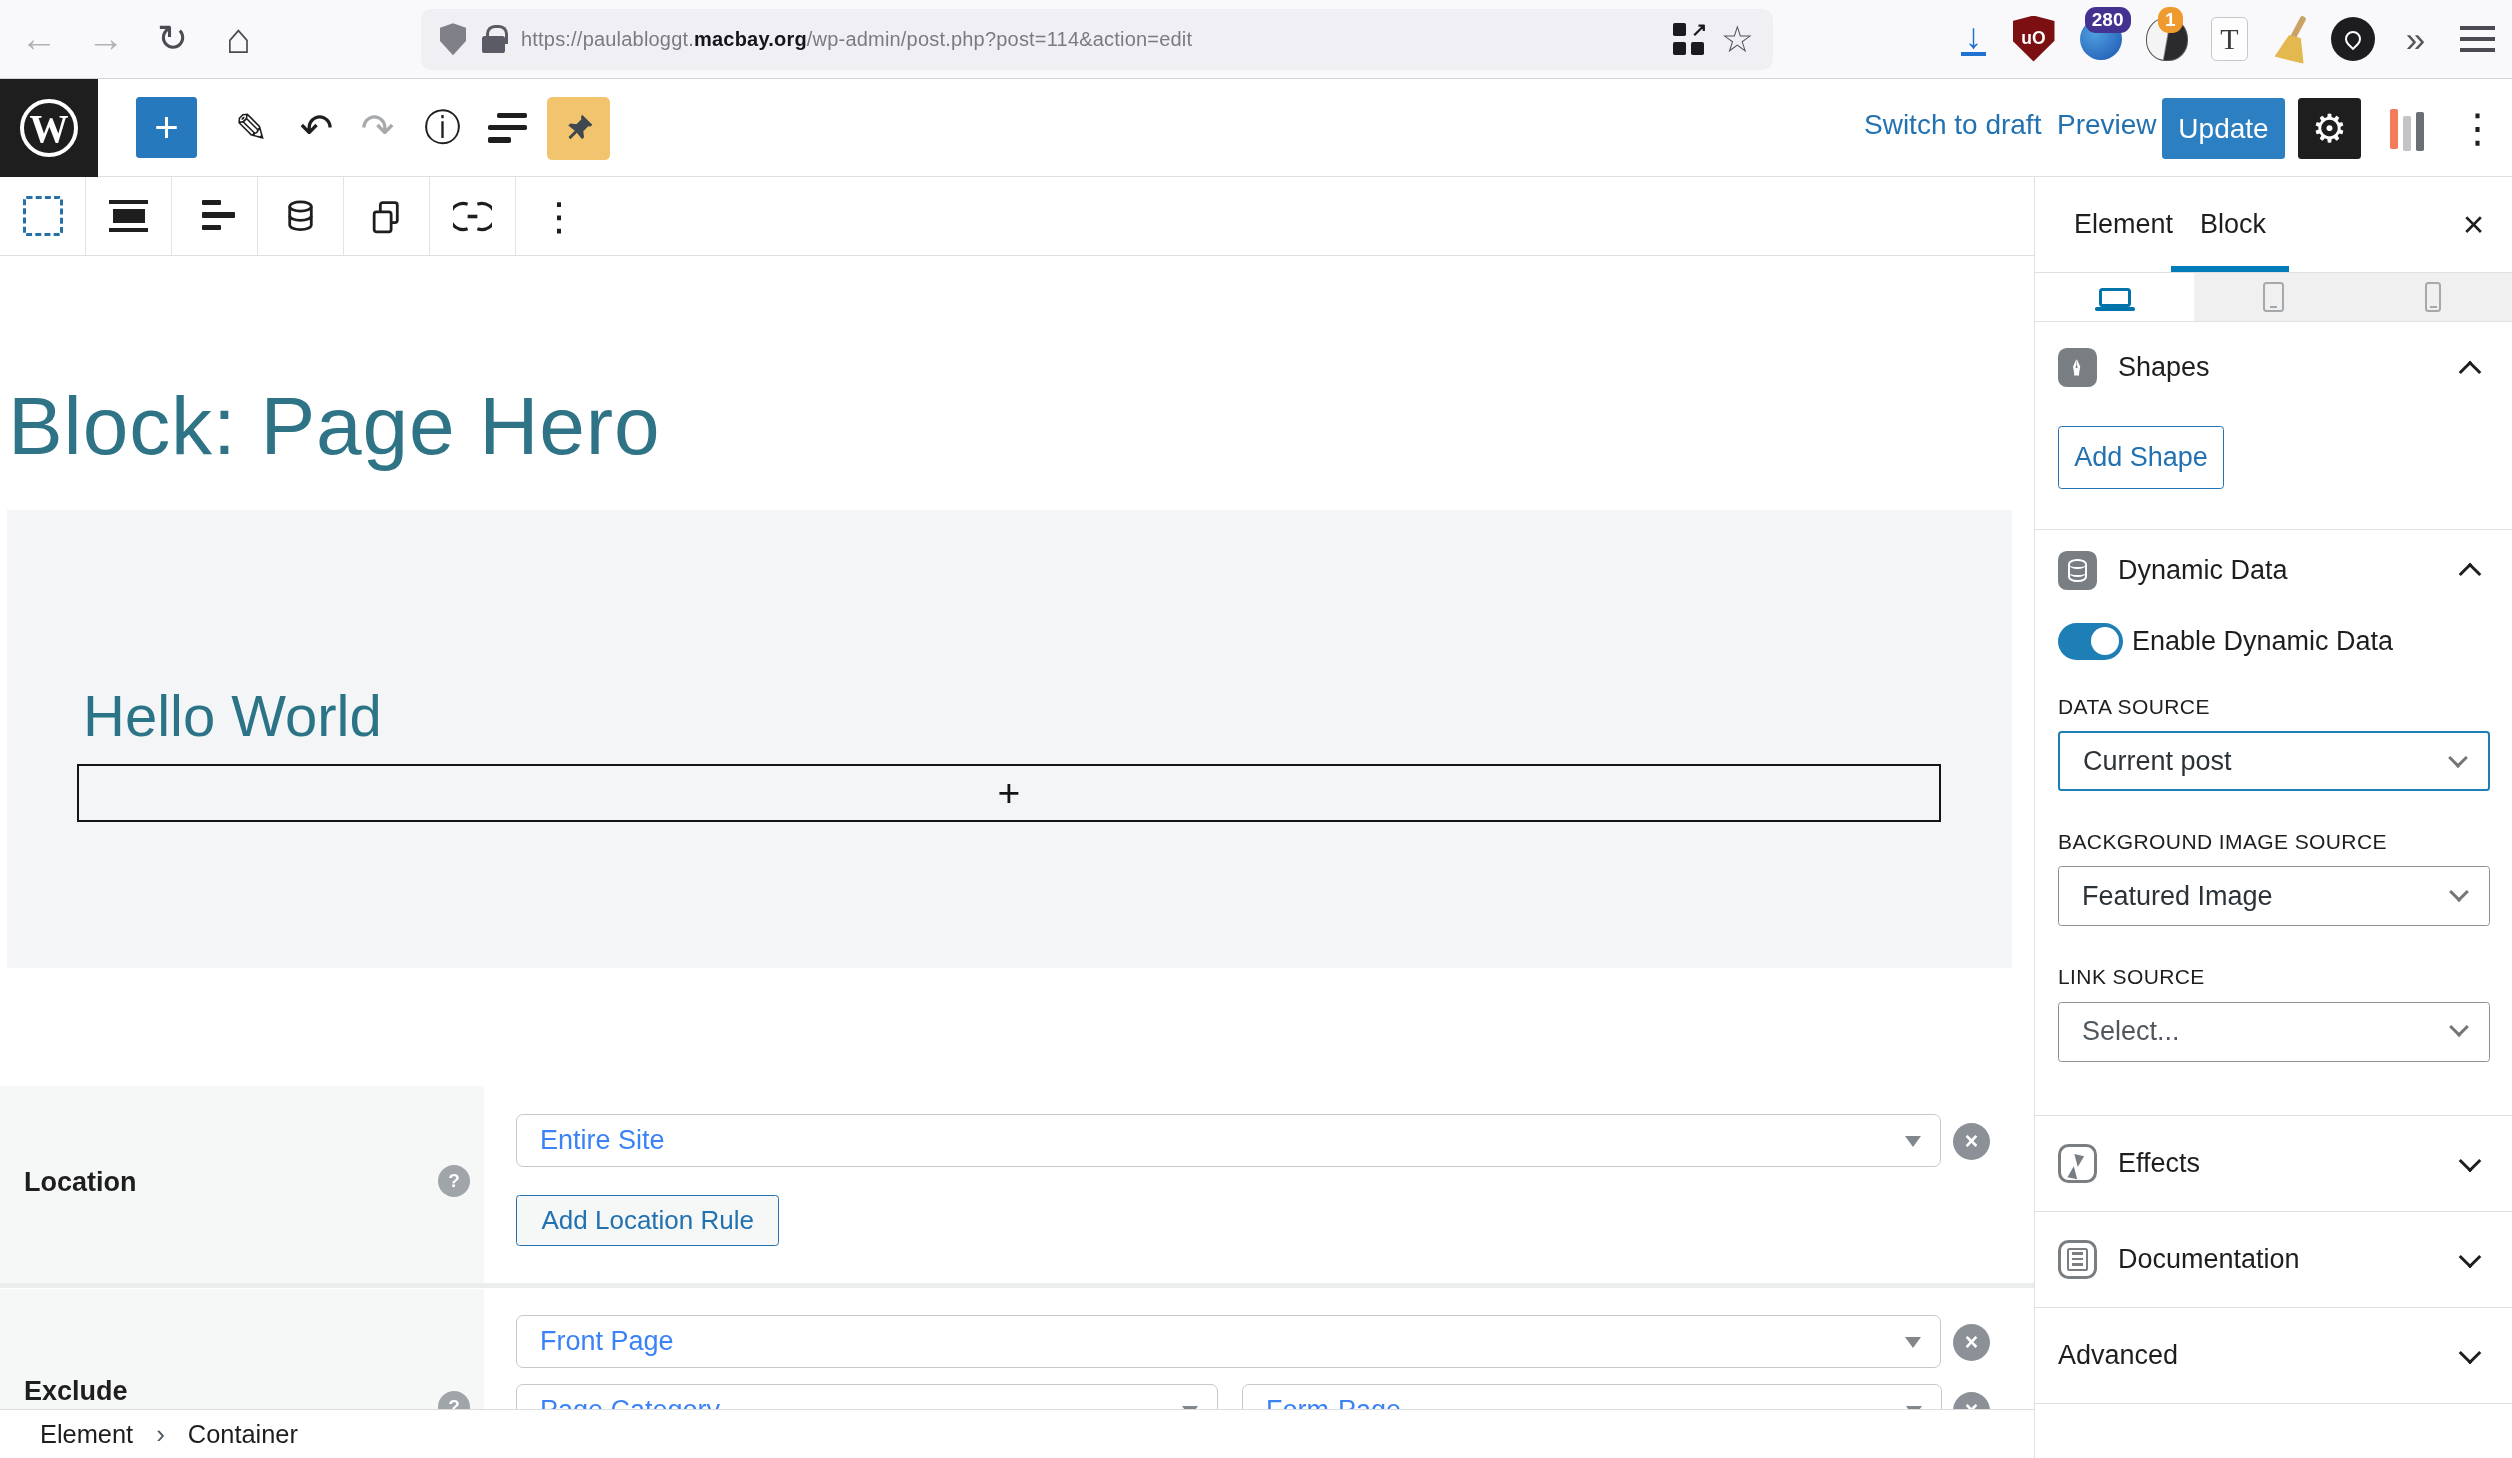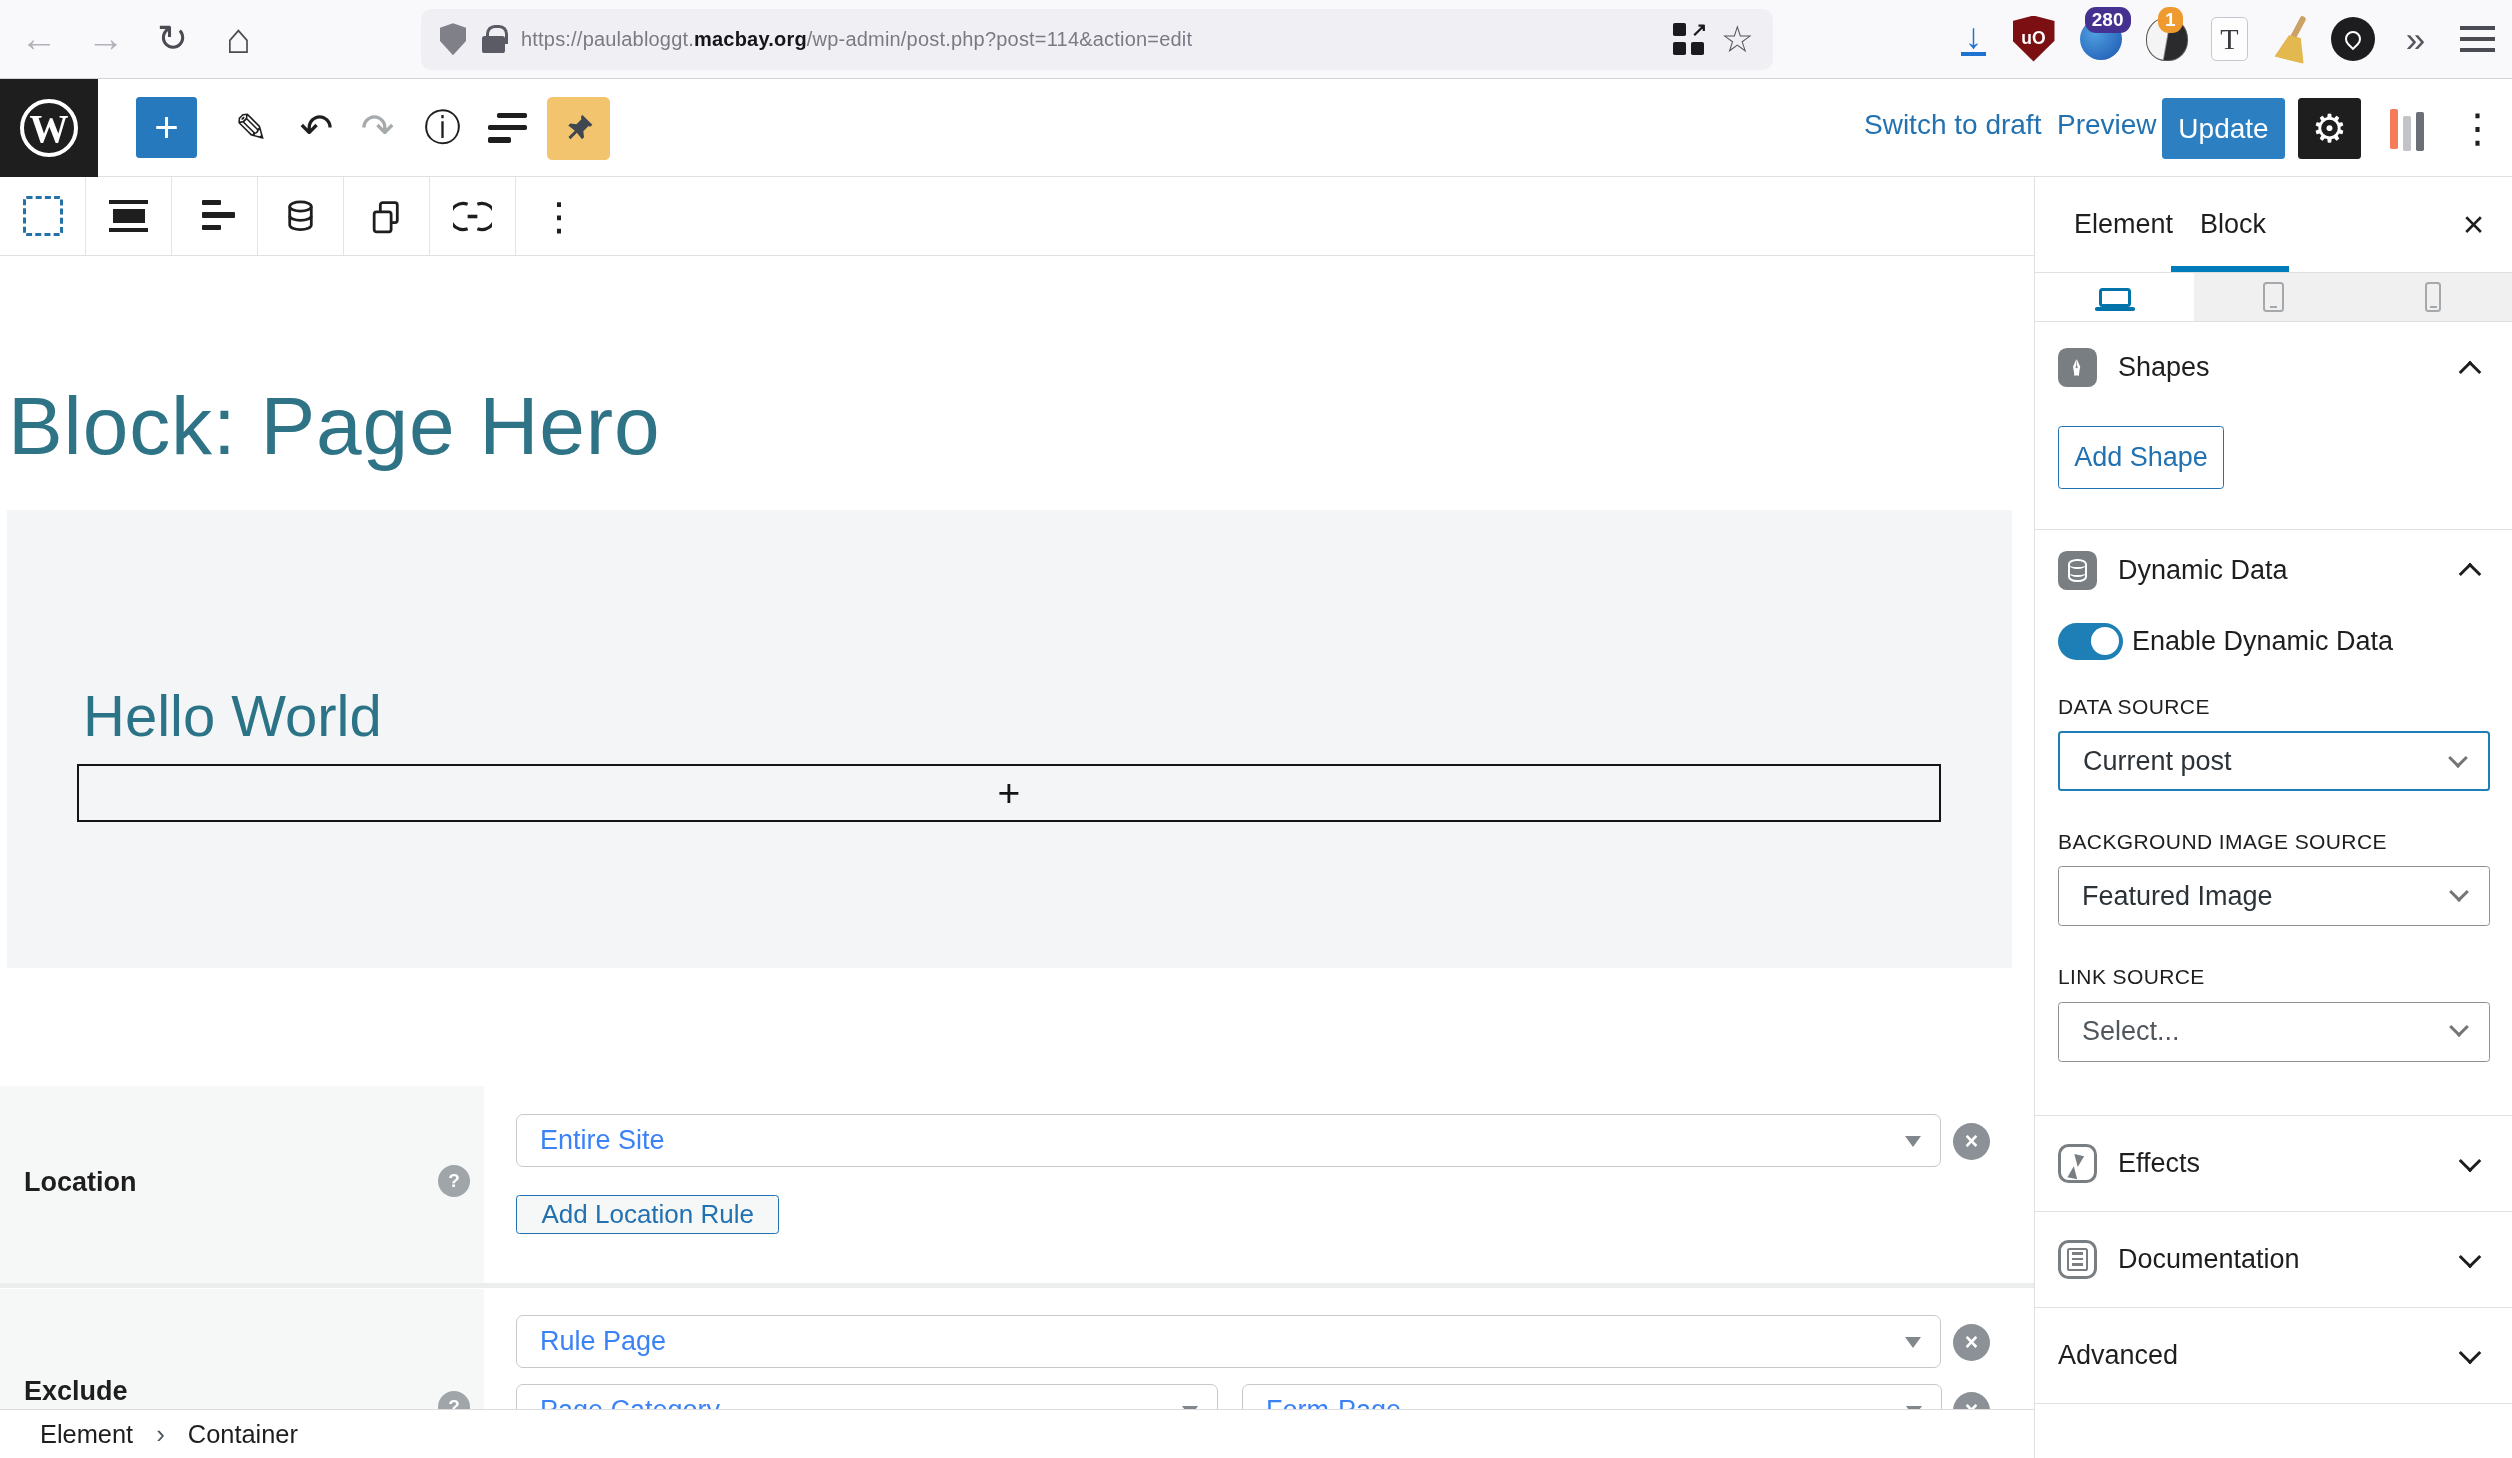--- a/index.html
+++ b/index.html
@@ -77,21 +77,21 @@
   .tab-dr { position:absolute; left:24px; top:35px; font-size:27px; font-weight:500; color:#2c3338; }
   .tab-ul { position:absolute; left:0; bottom:0; width:191px; height:8px; background:#2c3338; }
   .tab-in { position:absolute; left:219px; top:35px; font-size:27px; color:#2271b1; }
   .rule-row { position:absolute; left:0; width:2034px; }
   .row-label-col { position:absolute; left:0; top:0; bottom:0; width:484px; background:#f6f7f7; }
   .row-label { position:absolute; left:24px; font-size:27px; font-weight:bold; color:#1e1e1e; }
   .qbadge { position:absolute; left:438px; width:32px; height:32px; border-radius:50%; background:#a0a5aa; color:#fff; font-size:19px; font-weight:bold; display:flex; align-items:center; justify-content:center; }
   .rselect { position:absolute; background:#fff; border:1.8px solid #c6c8cc; border-radius:7px; height:53px; display:flex; align-items:center; padding:0 23px; font-size:27px; color:#3b82f6; }
   .rselect .tri { position:absolute; right:19px; top:50%; margin-top:-4.4px; width:0; height:0; border-left:8.8px solid transparent; border-right:8.8px solid transparent; border-top:11.4px solid #82878c; }
   .clear-x { position:absolute; width:37px; height:37px; border-radius:50%; background:#8c9197; color:#fff; font-size:23px; font-weight:bold; display:flex; align-items:center; justify-content:center; }
-  .add-rule { position:absolute; left:516px; top:109px; height:39px; padding:0 24.5px; background:#f6f7f7; border:1.8px solid #2271b1; border-radius:3.5px; color:#2271b1; font-size:26px; font-family:inherit; }
+  .add-rule { position:absolute; left:516px; top:109px; height:51px; padding:0 24.5px; background:#f6f7f7; border:1.8px solid #2271b1; border-radius:3.5px; color:#2271b1; font-size:26px; font-family:inherit; }
   .row-div { position:absolute; left:0; width:2034px; height:5.3px; background:#eceded; }
 
   
   .crumbbar { position:absolute; left:0; top:1409px; width:2034px; height:50px; background:#fff; border-top:0.9px solid #dcdcde; display:flex; align-items:center; gap:23px; padding-left:40px; font-size:25.4px; color:#1e1e1e; }
   .crumb-sep { color:#50575e; font-size:26px; }
 
   
   .sidebar { position:absolute; left:2034px; top:177px; width:479px; height:1282px; background:#fff; border-left:0.9px solid #e0e0e0; }
   .sb-tabs { position:relative; height:96px; border-bottom:0.9px solid #e0e0e0; }
   .sb-tab { position:absolute; top:32px; font-size:27px; color:#1e1e1e; }
@@ -300,21 +300,21 @@
     <button class="add-rule">Add Location Rule</button>
   </div>
   <div class="row-div" style="top:1027px"></div>
 
   <div class="rule-row" style="top:1033px; height:120px">
     <div class="row-label-col">
       <span class="row-label" style="top:87px">Exclude</span>
       <span class="qbadge" style="top:102px">?</span>
     </div>
     <div class="rselect" style="left:516px; top:26px; width:1425px">
-      <span>Rule Page</span>
+      <span>Front Page</span>
       <span class="tri"></span>
     </div>
     <span class="clear-x" style="left:1953px; top:35px">×</span>
     <div class="rselect" style="left:516px; top:95px; width:702px">
       <span>Page Category</span>
       <span class="tri"></span>
     </div>
     <div class="rselect" style="left:1242px; top:95px; width:700px">
       <span>Form-Page</span>
       <span class="tri"></span>

